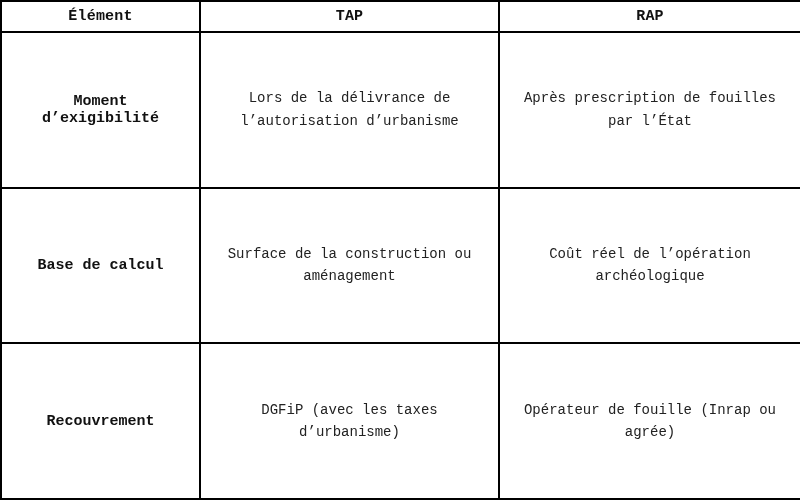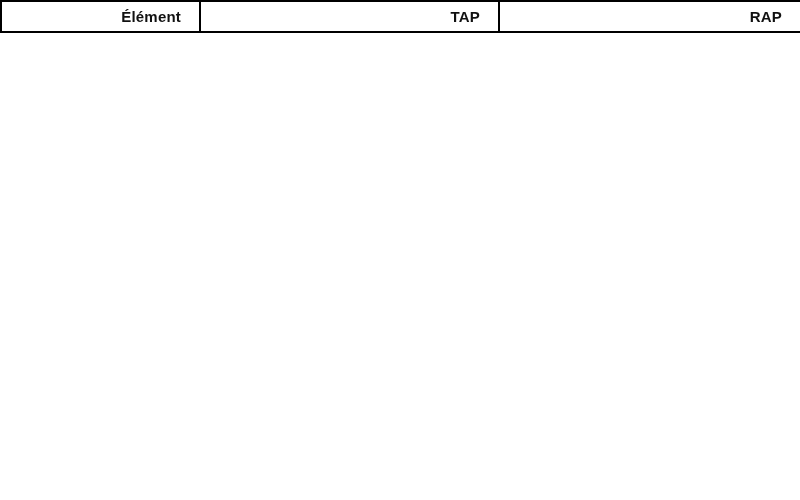--- a/index.html
+++ b/index.html
@@ -13,24 +13,25 @@
     table.comparison {
       border-collapse: collapse;
       width: 800px;
       height: 500px;
       table-layout: fixed;
       background: #ffffff;
     }
     table.comparison th,
     table.comparison td {
       border: 2px solid #000000;
-      text-align: right;
+      text-align: center;
       vertical-align: middle;
       padding: 6px 18px;
       box-sizing: border-box;
+      font-family: Liberation Mono, monospace;
     }
     table.comparison tr {
       height: 16.666%;
     }
     thead th {
       font-weight: 700;
       font-size: 15px;
       color: #111111;
       letter-spacing: 0.2px;
     }
@@ -56,14 +57,29 @@
     <col style="width:302px">
   </colgroup>
   <thead>
     <tr>
       <th>Élément</th>
       <th>TAP</th>
       <th>RAP</th>
     </tr>
   </thead>
   <tbody>
+    <tr>
+      <th>Moment d’exigibilité</th>
+      <td>Lors de la délivrance de l’autorisation d’urbanisme</td>
+      <td>Après prescription de fouilles par l’État</td>
+    </tr>
+    <tr>
+      <th>Base de calcul</th>
+      <td>Surface de la construction ou aménagement</td>
+      <td>Coût réel de l’opération archéologique</td>
+    </tr>
+    <tr>
+      <th>Recouvrement</th>
+      <td>DGFiP (avec les taxes d’urbanisme)</td>
+      <td>Opérateur de fouille (Inrap ou agrée)</td>
+    </tr>
   </tbody>
 </table>
 
 </body></html>

